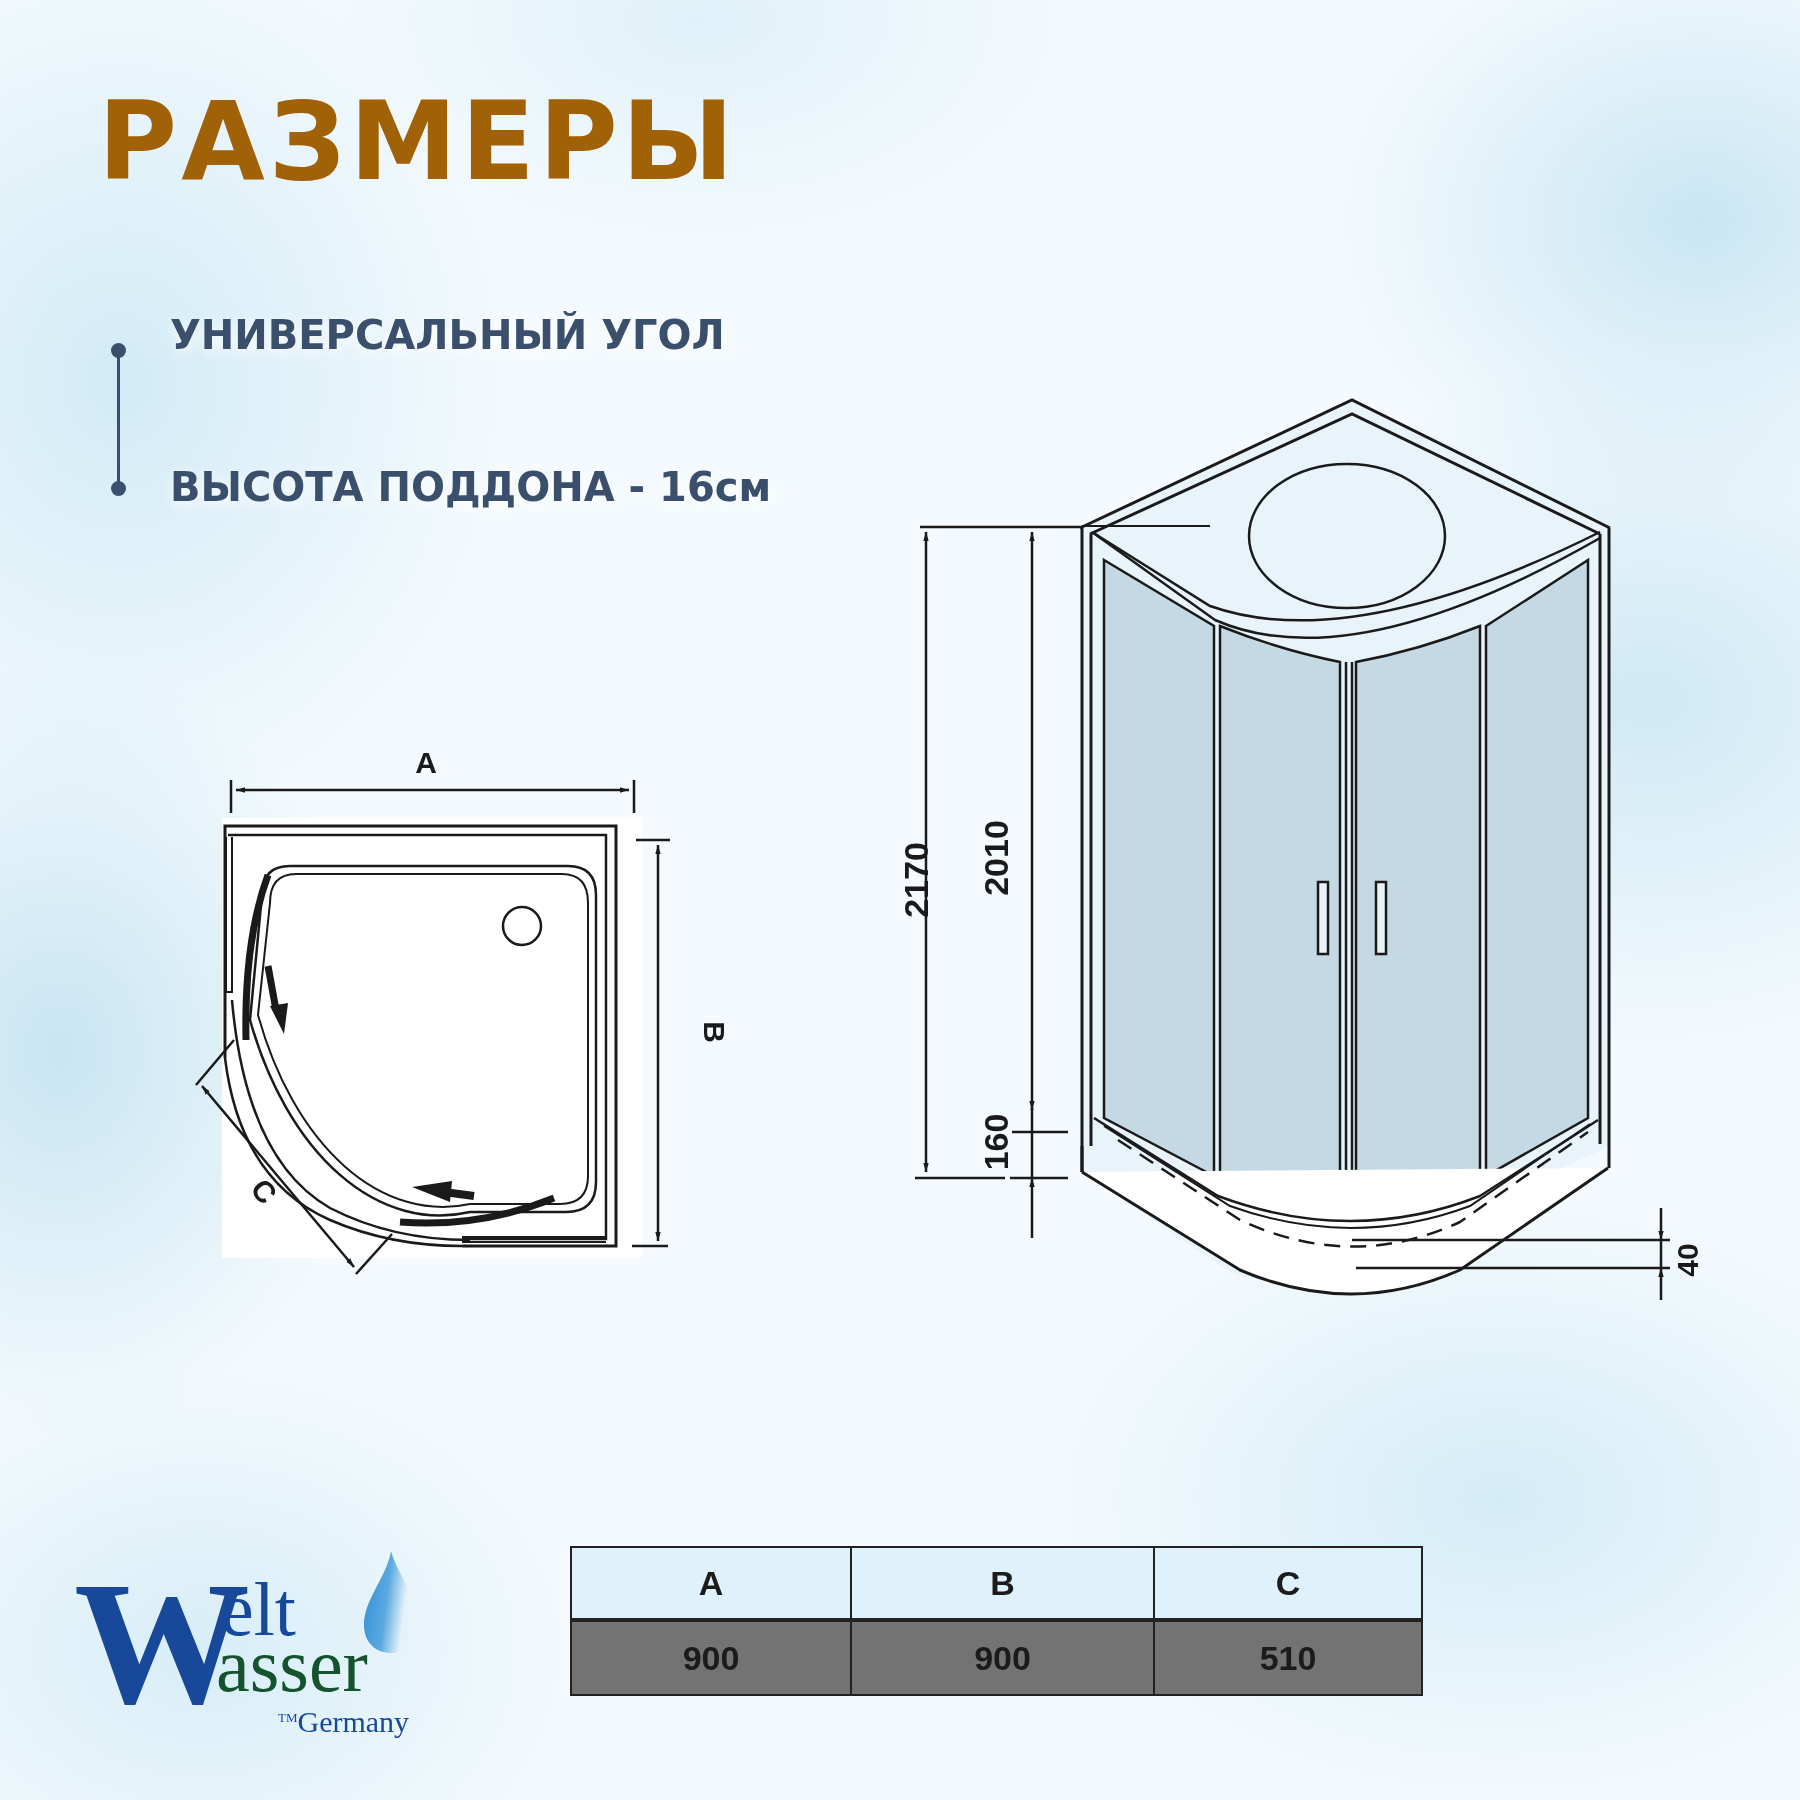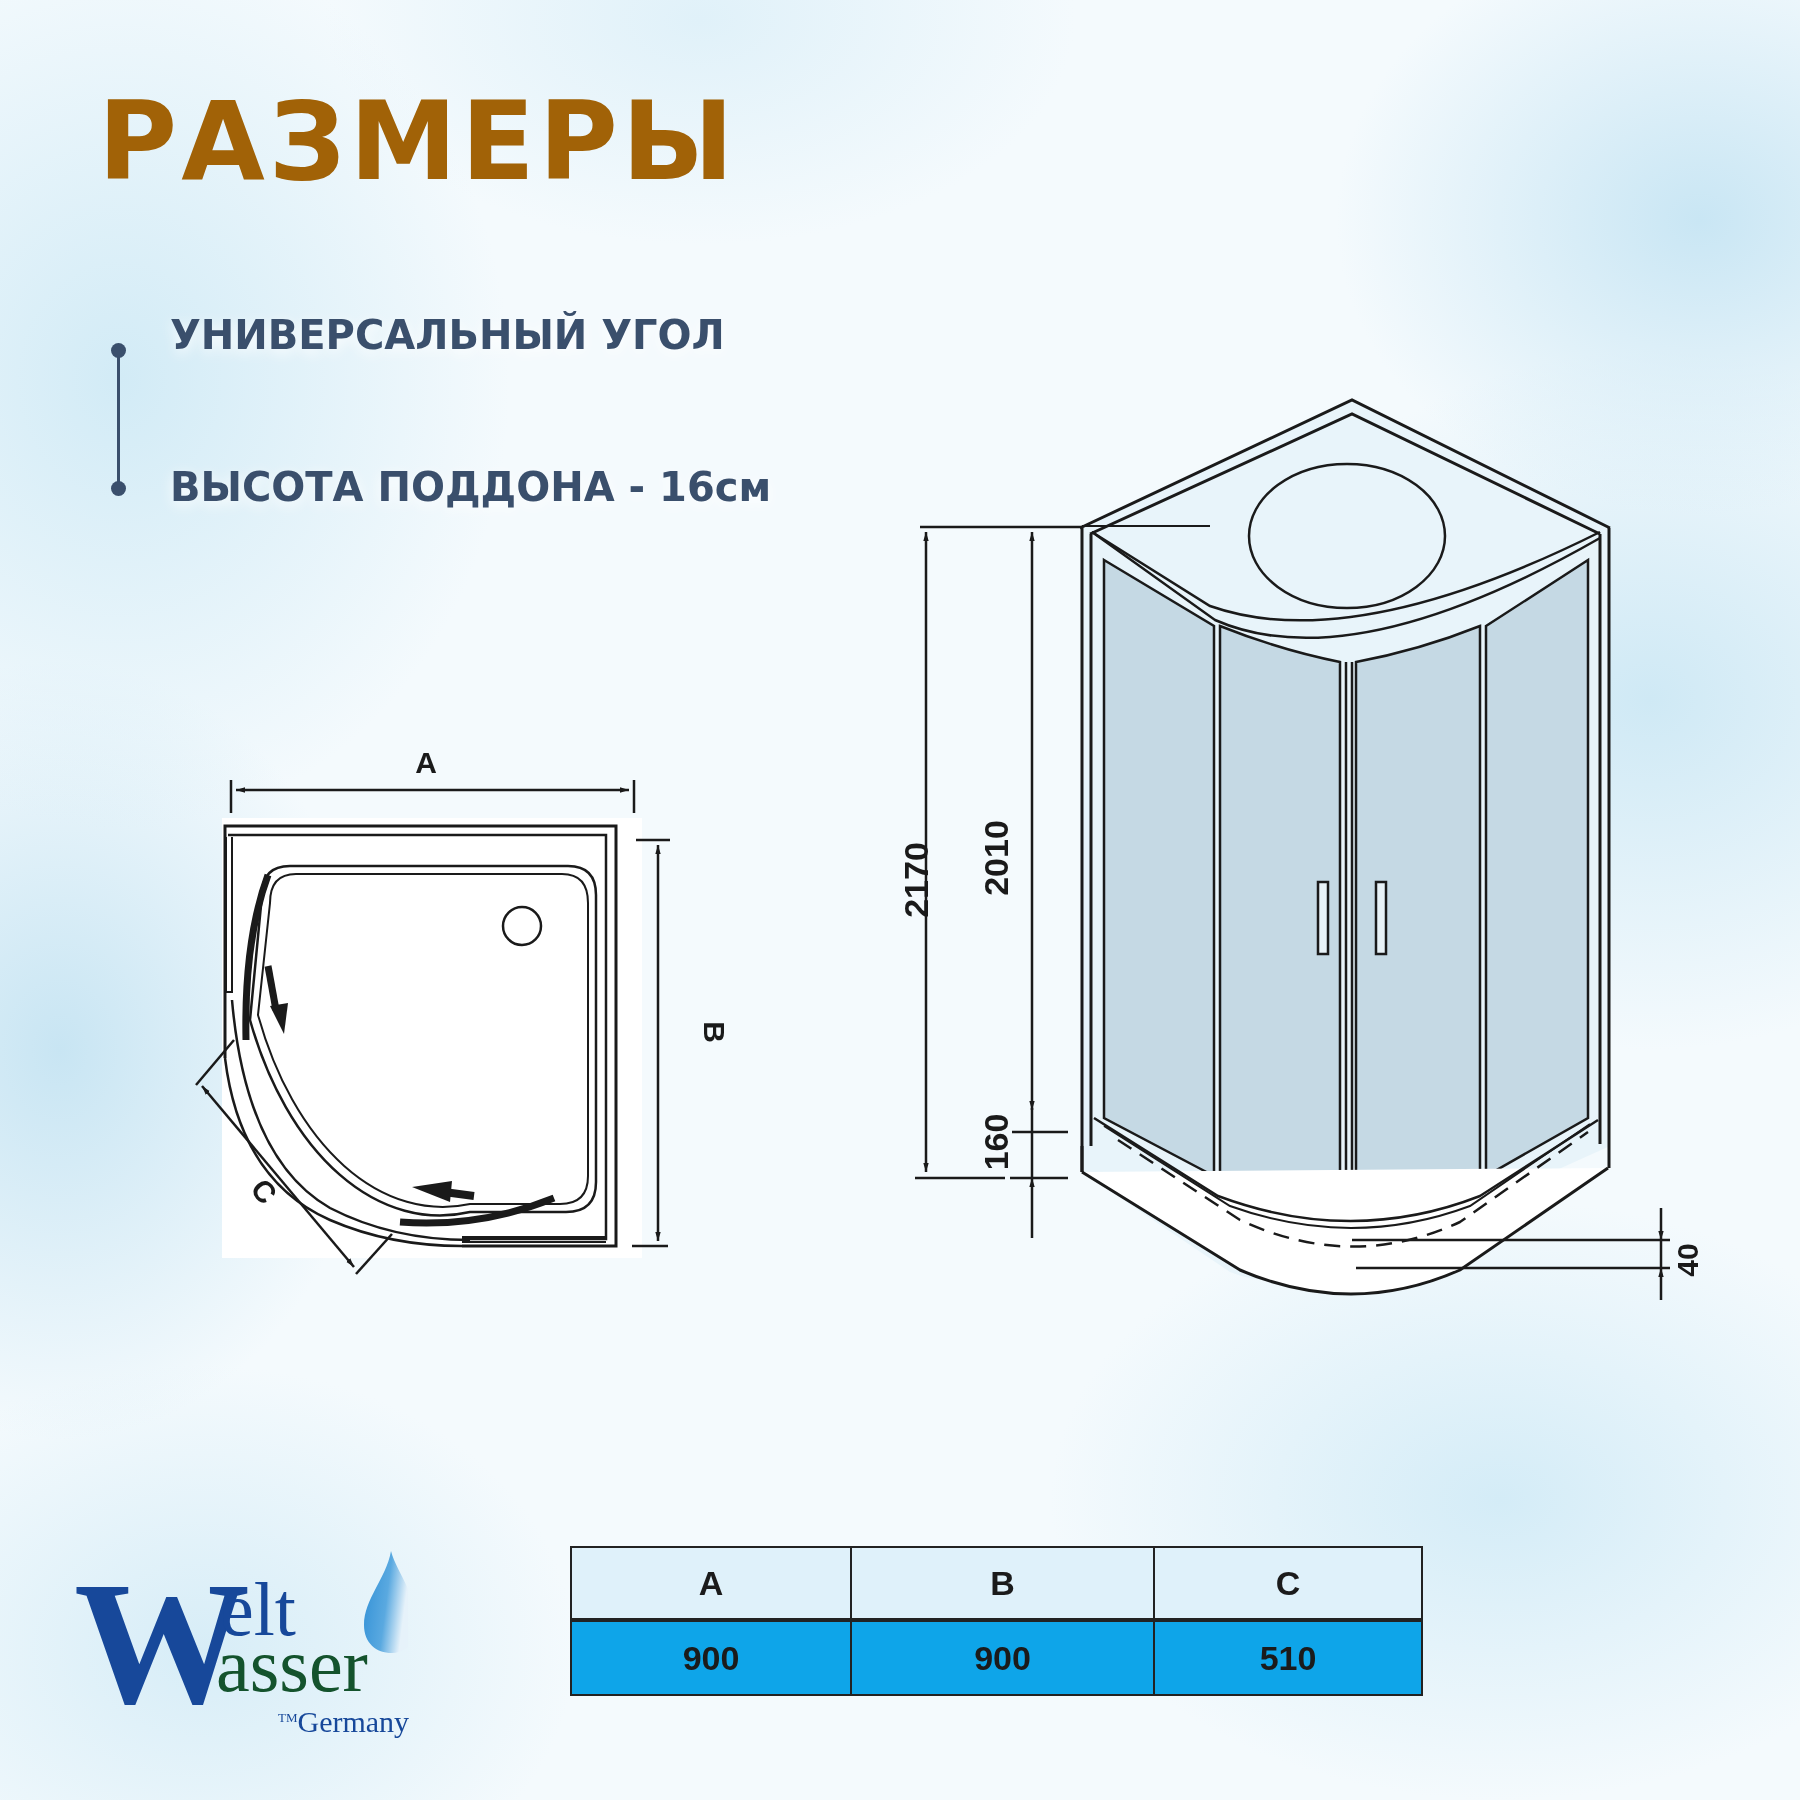--- a/index.html
+++ b/index.html
@@ -38,21 +38,21 @@
   .diagram { position: absolute; left: 0; top: 0; width: 1800px; height: 1800px; }
   .dim-table {
     position: absolute; left: 570px; top: 1546px; width: 853px;
     border-collapse: collapse; font-family: "Liberation Sans", sans-serif;
   }
   .dim-table td, .dim-table th {
     border: 2px solid #222; text-align: center; font-weight: bold;
     font-size: 34px; color: #1b1b1b; height: 70px; padding: 0;
   }
   .dim-table th { background: #dff1fa; border-bottom: 4px solid #222; }
-  .dim-table td { background: #0ea5e9; height: 72px; }
+  .dim-table td { background: #737373; height: 72px; }
   .dim-table .c1 { width: 278px; } .dim-table .c2 { width: 301px; }
   .logo { position: absolute; left: 70px; top: 1535px; width: 400px; height: 210px; }
   .logo .bigW {
     position: absolute; left: 4px; top: 20px;
     font-family: "Liberation Serif", serif; font-weight: bold;
     font-size: 176px; line-height: 1; color: #17489a; letter-spacing: -4px;
   }
   .logo .elt {
     position: absolute; left: 150px; top: 36px;
     font-family: "Liberation Serif", serif; font-size: 76px; line-height: 1; color: #17489a;

